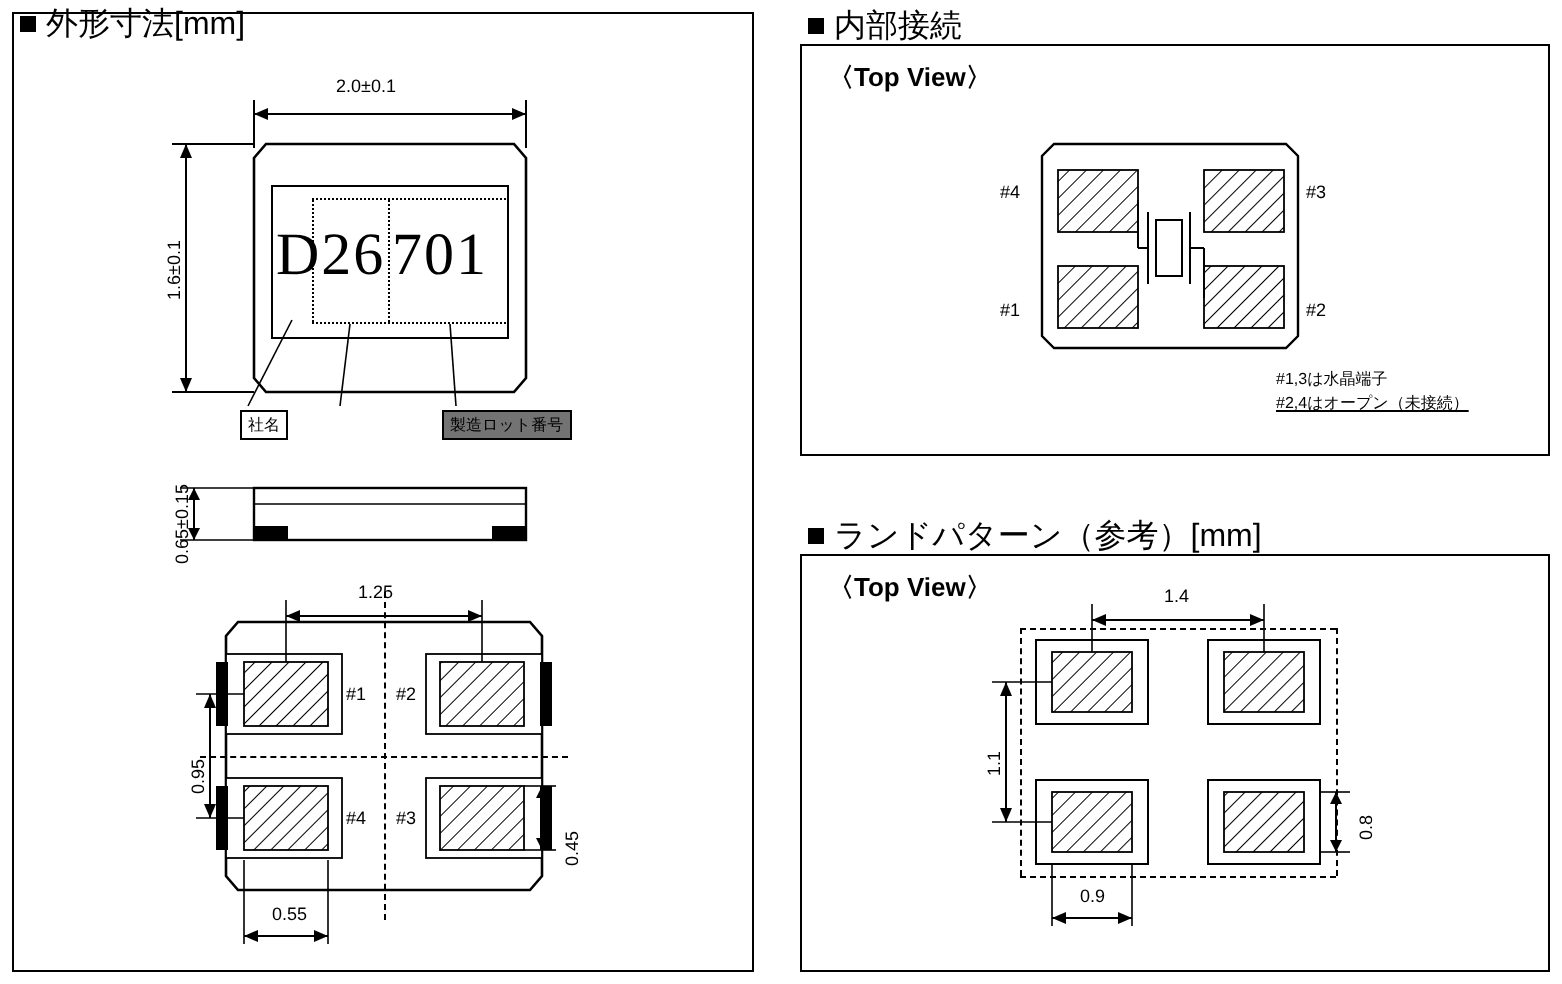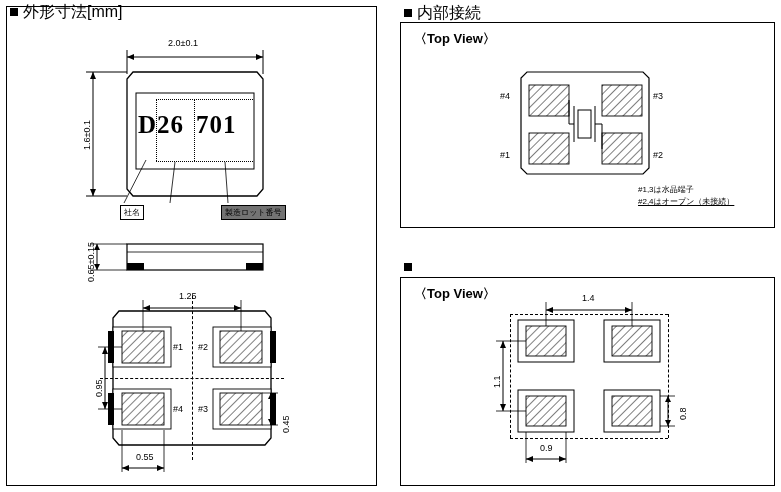--- a/index.html
+++ b/index.html
@@ -8,21 +8,21 @@
   .sec-title{position:absolute;font-size:16px;font-weight:normal;white-space:nowrap;}
   .sec-title .sq{display:inline-block;width:8px;height:8px;background:#000;margin-right:5px;vertical-align:1px;}
   .lbl{position:absolute;font-size:9px;white-space:nowrap;}
   .lbl.sm{font-size:8px;}
   .dash-h{position:absolute;height:0;border-top:1px dashed #000;}
   .dash-v{position:absolute;width:0;border-left:1px dashed #000;}
   .dot-h{position:absolute;height:0;border-top:1px dotted #000;}
   .dot-v{position:absolute;width:0;border-left:1px dotted #000;}
   svg{position:absolute;overflow:visible;}
   .topview{position:absolute;font-size:13px;font-weight:bold;}
-  .pkgtext{position:absolute;font-family:"Liberation Serif",serif;font-size:25px;font-weight:bold;letter-spacing:1px;}
+  .pkgtext{position:absolute;font-family:"Liberation Serif",serif;font-size:30px;font-weight:normal;letter-spacing:1px;}
   .note{position:absolute;font-size:8px;white-space:nowrap;}
 </style>
 </head>
 <body>
 
 <div class="panel" style="left:6px;top:6px;width:371px;height:480px;"></div>
 <div class="sec-title" style="left:10px;top:2px;">
   <span class="sq"></span><span>外形寸法[mm]</span>
 </div>
 
@@ -178,21 +178,21 @@
 <div class="lbl" style="left:500px;top:91px;">#4</div>
 <div class="lbl" style="left:653px;top:91px;">#3</div>
 <div class="lbl" style="left:500px;top:150px;">#1</div>
 <div class="lbl" style="left:653px;top:150px;">#2</div>
 
 <div class="note" style="left:638px;top:184px;">#1,3は水晶端子</div>
 <div class="note" style="left:638px;top:196px;text-decoration:underline;">#2,4はオープン（未接続）</div>
 
 <div class="panel" style="left:400px;top:277px;width:375px;height:209px;"></div>
 <div class="sec-title" style="left:404px;top:258px;">
-  <span class="sq"></span>
+  <span class="sq"></span><span>ランドパターン（参考）[mm]</span>
 </div>
 <div class="topview" style="left:414px;top:285px;">〈Top View〉</div>
 
 <svg style="left:0;top:0;width:781px;height:492px;">
   <defs>
     <pattern id="hatchC" width="6" height="6" patternUnits="userSpaceOnUse" patternTransform="rotate(45)">
       <line x1="0" y1="0" x2="0" y2="6" stroke="#000" stroke-width="1"></line>
     </pattern>
   </defs>
 

